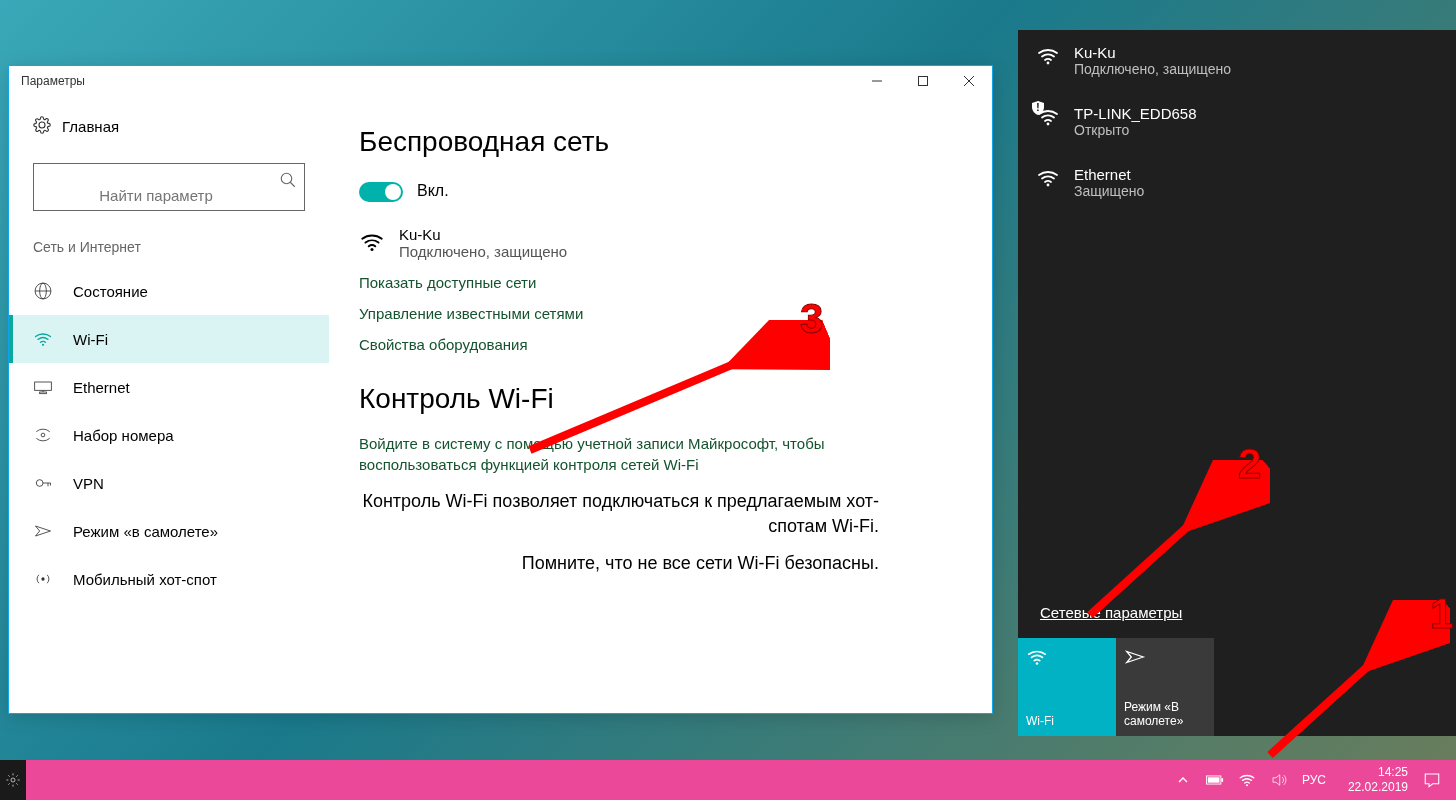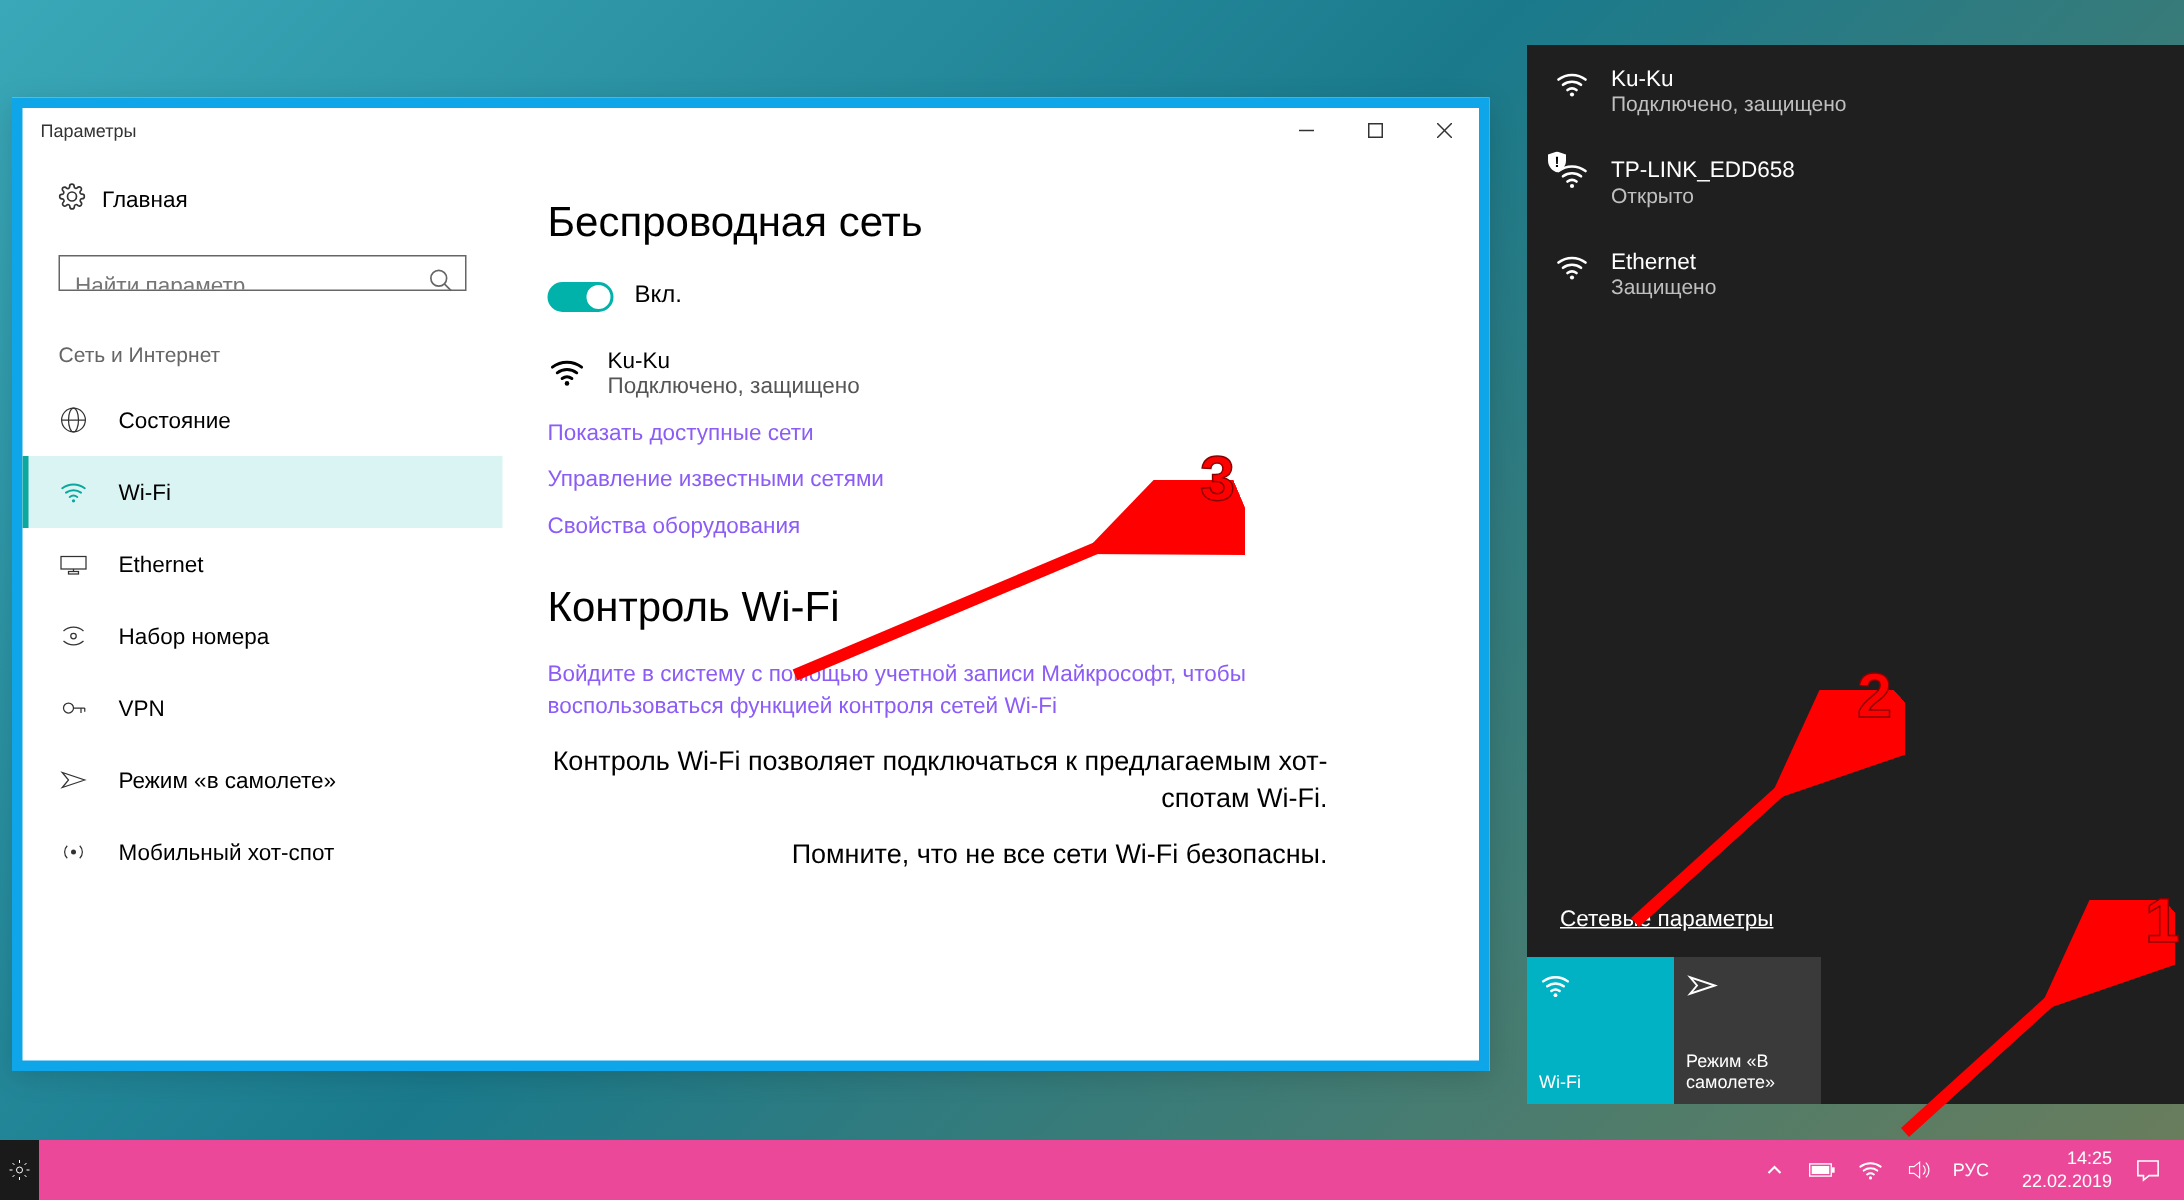--- a/index.html
+++ b/index.html
@@ -7,58 +7,58 @@
     width: 1456px; height: 800px;
     font-family: "Segoe UI", sans-serif;
     background: linear-gradient(135deg, #3aa8b8 0%, #1a7a8c 45%, #6b7d5a 100%);
     position: relative; overflow: hidden;
   }
   
   .settings-window {
     position: absolute; left: 8px; top: 65px;
     width: 985px; height: 649px;
     background: #ffffff;
-    border: 7px solid #0ea5e9;
+    border: 1px solid #0ea5e9;
     box-shadow: 0 4px 18px rgba(0,0,0,.15);
   }
   .titlebar {
     height: 30px; display: flex; align-items: center;
     padding-left: 12px; font-size: 12px; color: #333;
   }
   .titlebar .spacer { flex: 1; }
   .winbtn { width: 46px; height: 30px; display:flex; align-items:center; justify-content:center; color:#333; }
   .winbtn svg { width:10px; height:10px; }
   .settings-body { display:flex; height: calc(100% - 30px); }
   .sidebar { width: 320px; padding: 10px 0 0 0; }
   .home-row { display:flex; align-items:center; gap:11px; padding: 10px 24px; font-size:15px; cursor:pointer;}
   .search-wrap { margin: 16px 24px 0 24px; position:relative; }
   .search-wrap input {
-    width: 100%; height: 24px; border:1px solid #666;
-    padding: 17px 36px 0 10px; font-size: 15px; outline:none;
+    width: 100%; height: 48px; border:1px solid #666;
+    padding: 17px 36px 0 10px; font-size: 15px; outline:none;text-align:center;
   }
   .search-wrap .sicon { position:absolute; right:8px; top:8px; color:#555; }
   .category-label { padding: 28px 24px 12px 24px; font-size: 14px; color:#666; }
   .nav-item {
     display:flex; align-items:center; gap:20px;
     padding: 14px 24px; font-size:15px; color:#000; cursor:pointer;
   }
   .nav-item .nicon { width:20px; display:flex; justify-content:center; }
   .nav-item.active { background:#d9f4f3; border-left:4px solid #0aa89e; padding-left:20px; }
   .content { flex:1; padding: 30px 30px; overflow:auto; }
   .content h1 { font-size: 28px; font-weight: 300; margin-bottom: 24px; }
   .toggle-row { display:flex; align-items:flex-start; gap:14px; margin-bottom:24px; }
   .toggle {
     width:44px; height:20px; background:#00b2a9; border-radius:10px; position:relative;
   }
   .toggle::after { content:""; position:absolute; right:2px; top:2px; width:16px; height:16px; background:#fff; border-radius:50%; }
   .net-row { display:flex; align-items:flex-start; gap:14px; margin-bottom: 10px; }
   .net-row .wicon { margin-top:3px; }
   .net-row .name { font-size:15px; }
   .net-row .status { font-size:15px; color:#555; }
-  .link { color:#8b5cf6; font-size:15px; margin: 14px 0; cursor:pointer; display:block; }
+  .link { color:#14532d; font-size:15px; margin: 14px 0; cursor:pointer; display:block; }
   .content h2 { font-size: 28px; font-weight: 300; margin: 30px 0 18px 0; }
   .plain { font-size:18px; color:#000; margin: 12px 0; line-height:1.4;text-align:right; }
   
   .net-flyout {
     position:absolute; right:0; top:30px;
     width:438px; height:706px;
     background:#1f1f1f; color:#fff;
   }
   .net-flyout .entry { display:flex; gap:14px; padding: 14px 18px; cursor:pointer;}
   .net-flyout .entry .ficon { width:24px; position:relative; }

